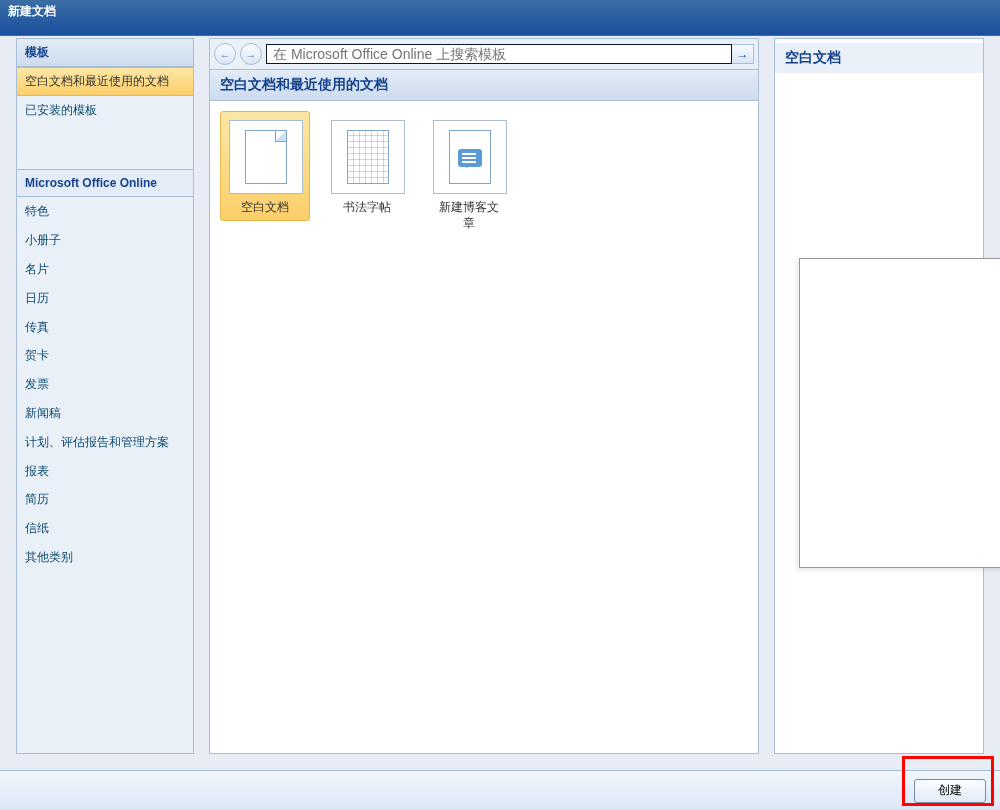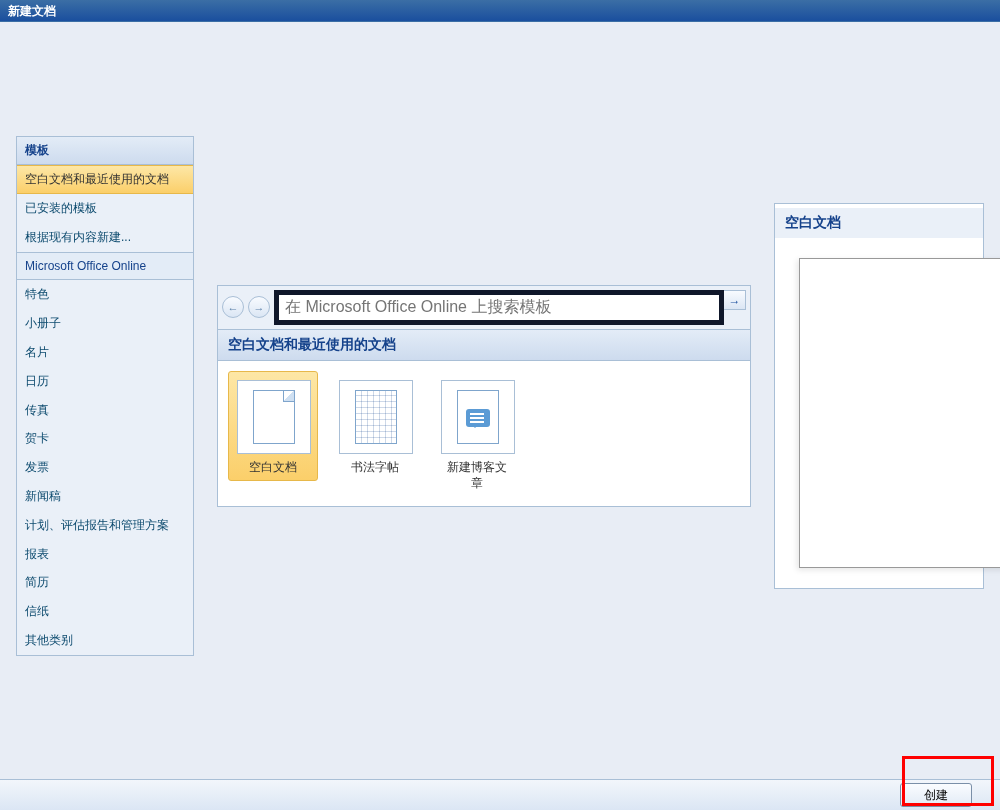--- a/index.html
+++ b/index.html
@@ -7,35 +7,34 @@
   font-family: "Microsoft YaHei", "SimSun", Tahoma, sans-serif;
   font-size: 12px;
   background: #e8edf5;
   width: 1000px;
   height: 810px;
   overflow: hidden;
 }
 .titlebar {
   background: linear-gradient(#3b6ea5, #1a4f9e);
   color: #fff;
-  height: 22px;
+  height: 36px;
   padding: 3px 8px;
   font-weight: bold;
   border-bottom: 1px solid #3b6ea5;
 }
 .main-area {
   position: absolute;
   top: 22px;
   left: 0;
   right: 0;
   bottom: 40px;
   display: flex;
   padding: 16px;
-  gap: 23px;
-  align-items: center;
+  gap: 15px;
 }
 .sidebar {
   width: 178px;
   background: #eaf0f8;
   border: 1px solid #a9bfd6;
   display: flex;
   flex-direction: column;
 }
 .sidebar-header {
   background: linear-gradient(#e3ecf7, #cddbee);
@@ -57,26 +56,27 @@
   border-bottom: 1px solid transparent;
   border-top: 1px solid transparent;
 }
 .sidebar-item.selected {
   background: linear-gradient(#fde7a6, #fbcf6a);
   border-top: 1px solid #e7b84a;
   border-bottom: 1px solid #e7b84a;
   color: #333;
 }
 .sidebar-item.section {
-  font-weight: normal;
+  font-weight: bold;
   color: #15428b;
   background: #e3ecf7;
   border-top: 1px solid #a9bfd6;
   border-bottom: 1px solid #a9bfd6;
   cursor: default;
+  margin-top: 44px;
 }
 .center-panel {
   flex: 1;
   background: #fff;
   border: 1px solid #a9bfd6;
   display: flex;
   flex-direction: column;
 }
 .toolbar {
   display: flex;
@@ -98,25 +98,25 @@
   color: #5a7fa8;
   cursor: pointer;
   font-size: 11px;
 }
 .search-wrap {
   flex: 1;
   display: flex;
 }
 .search-input {
   flex: 1;
-  height: 35px;
-  border: 5px solid #0f172a;
+  height: 20px;
+  border: 1px solid #0f172a;
   padding: 0 6px;
   color: #777;
-  font-size: 16px;
+  font-size: 14px;
   font-family: inherit;
 }
 .search-go {
   width: 22px;
   height: 20px;
   border: 1px solid #a9bfd6;
   border-left: none;
   background: linear-gradient(#f8fbff, #dbe6f4);
   color: #1a4f9e;
   cursor: pointer;
@@ -254,27 +254,27 @@
   background: #fff;
   border: 1px solid #999;
   box-shadow: -2px 2px 6px rgba(0,0,0,0.1);
   margin-right: -40px;
 }
 .footer {
   position: absolute;
   bottom: 0;
   left: 0;
   right: 0;
-  height: 31px;
+  height: 40px;
   background: linear-gradient(#f2f6fb, #dbe6f4);
   border-top: 1px solid #a9bfd6;
   display: flex;
   align-items: center;
   justify-content: flex-end;
-  padding: 0 28px;
+  padding: 0 14px;
 }
 .create-btn {
   width: 72px;
   height: 24px;
   background: linear-gradient(#fafcff, #e2ebf6);
   border: 1px solid #7a8fa8;
   border-radius: 3px;
   cursor: pointer;
   font-family: inherit;
   font-size: 12px;
@@ -296,21 +296,20 @@
   <span>新建文档</span>
 </div>
 
 <div class="main-area">
 
   <div class="sidebar">
     <div class="sidebar-header">模板</div>
     <div class="sidebar-list" id="sidebar-list">
         <div class="sidebar-item selected">空白文档和最近使用的文档</div>
         <div class="sidebar-item">已安装的模板</div>
-        <div class="sidebar-item">根据现有内容新建...</div>
         <div class="sidebar-item section">Microsoft Office Online</div>
         <div class="sidebar-item">特色</div>
         <div class="sidebar-item">小册子</div>
         <div class="sidebar-item">名片</div>
         <div class="sidebar-item">日历</div>
         <div class="sidebar-item">传真</div>
         <div class="sidebar-item">贺卡</div>
         <div class="sidebar-item">发票</div>
         <div class="sidebar-item">新闻稿</div>
         <div class="sidebar-item">计划、评估报告和管理方案</div>

